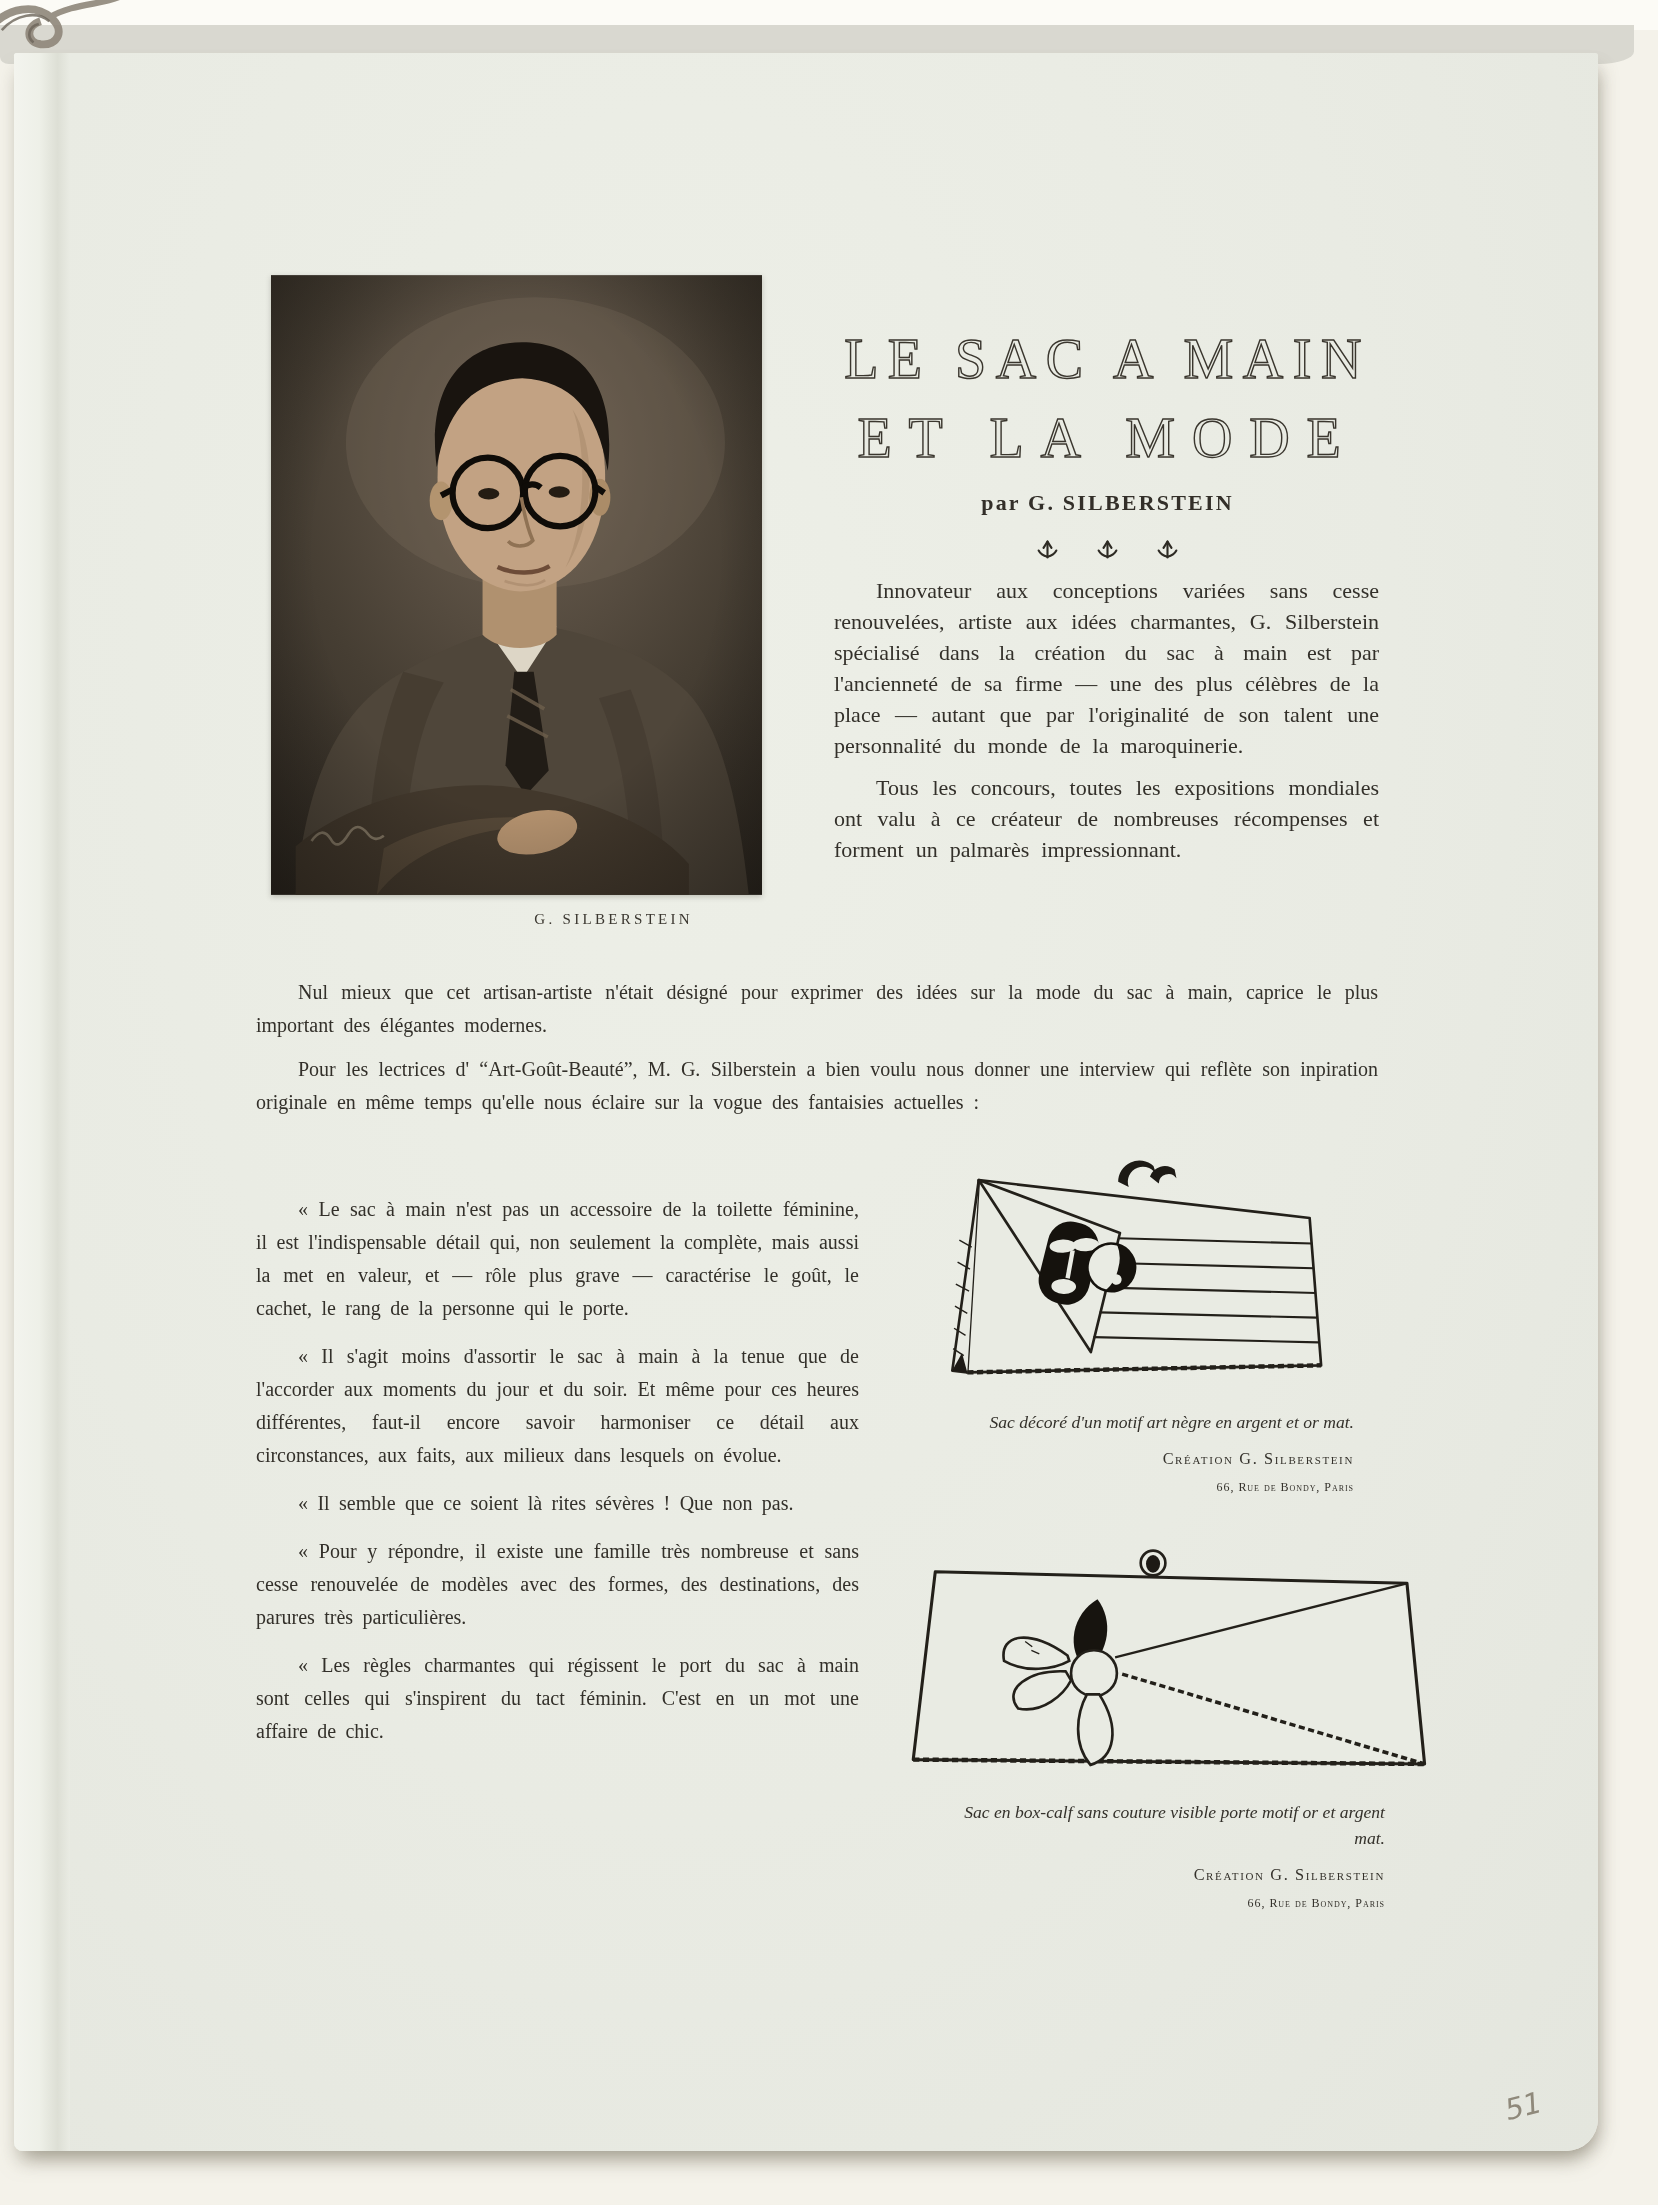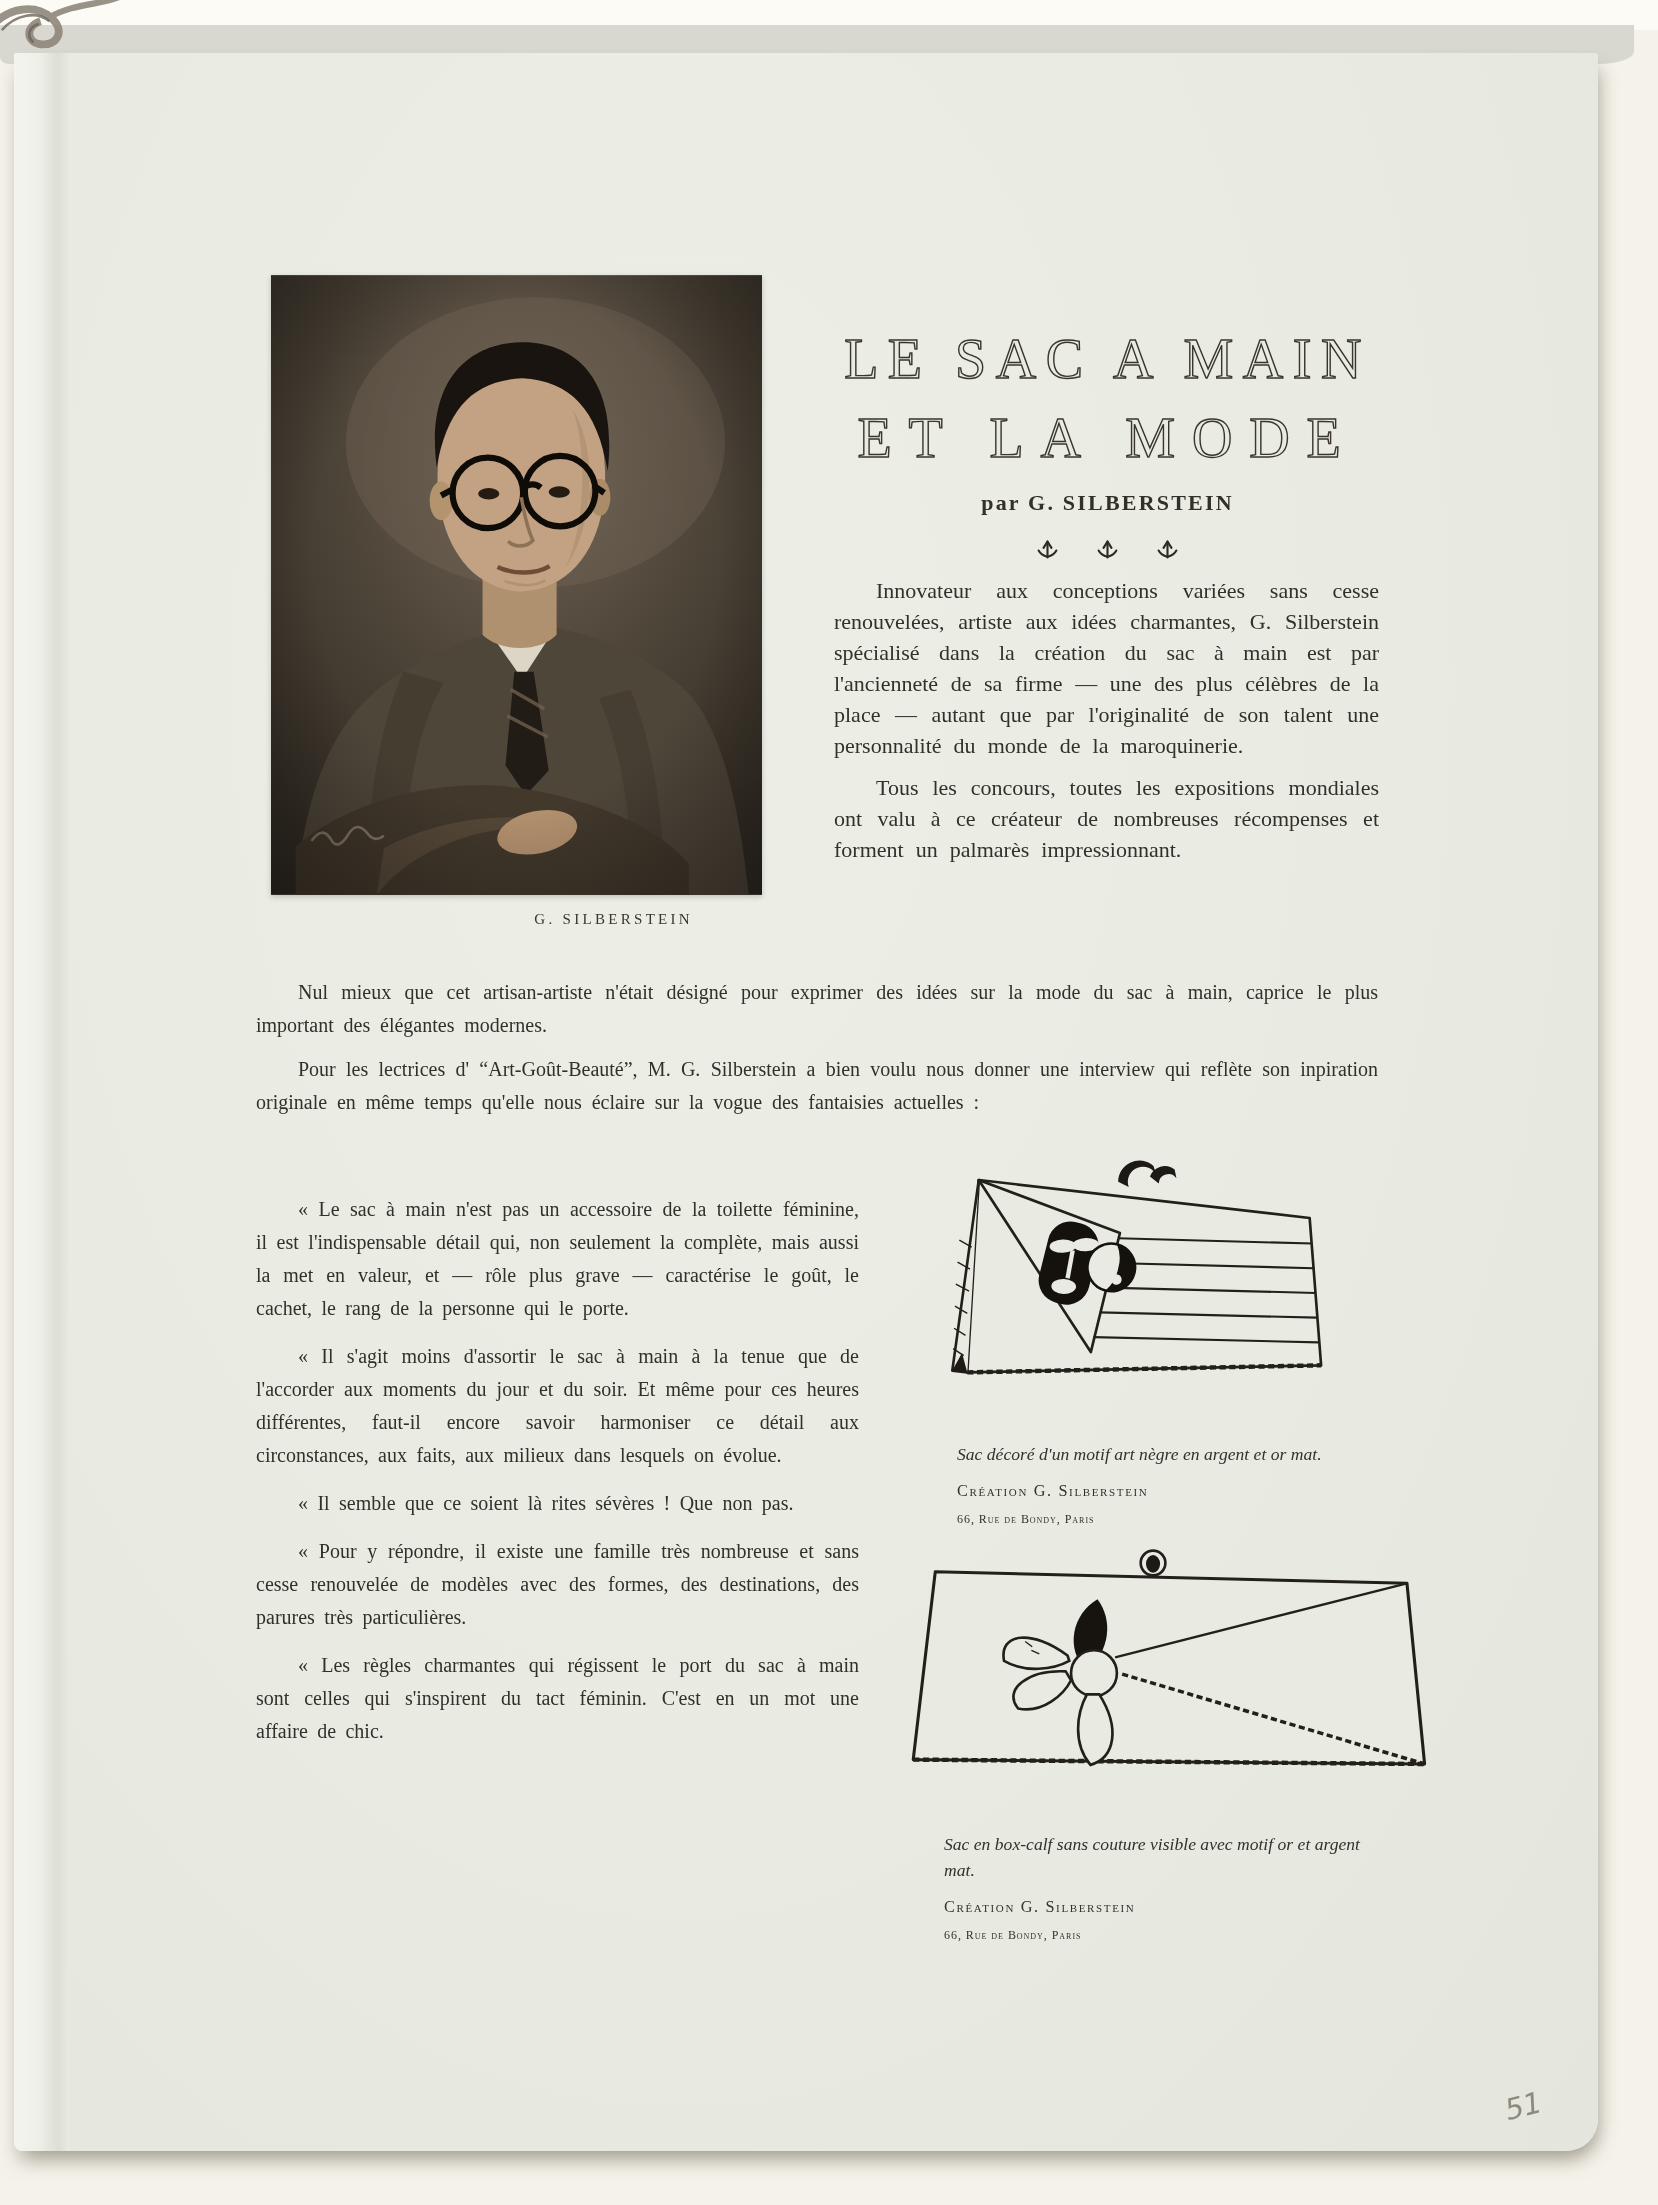--- a/index.html
+++ b/index.html
@@ -41,21 +41,21 @@
   .bodytext p{margin:0 0 10.6px 0;text-indent:42px;text-align:justify;}
   .col-right{left:820px;top:522px;width:545px;font-size:22px;line-height:31px;word-spacing:.30em;}
   .lead{left:242px;top:923px;width:1122px;font-size:20px;line-height:33px;word-spacing:.24em;}
   .col-left{left:242px;top:1140px;width:603px;font-size:20px;line-height:33px;word-spacing:.22em;}
   .col-left p{margin-bottom:15px;}
 
   
   .figure{pointer-events:none;}
   .fig1{left:903px;top:1081px;}
   .fig2{left:886px;top:1495px;}
-  .fig-caption{font-style:italic;font-size:17.6px;line-height:25.6px;text-align:left;color:#34312b;margin-top:32px;}
+  .fig-caption{font-style:italic;font-size:17.6px;line-height:25.6px;text-align:right;color:#34312b;}
   .cap1{left:943px;top:1357px;width:397px;}
   .cap2{left:930px;top:1747px;width:441px;}
   .fig-credit{margin-top:10.6px;font-size:16.3px;letter-spacing:.10em;font-style:normal;}
   .fig-address{margin-top:3.5px;font-size:12px;letter-spacing:.08em;font-style:normal;}
 
   
   .folio{left:1505px;top:2089px;font-family:"DejaVu Sans",sans-serif;font-style:italic;
          font-size:29px;color:#8f897b;transform:rotate(-14deg);}
 </style>
 </head>
@@ -242,21 +242,21 @@
           <path d="M188 140 C146 138 116 160 134 182 C162 188 186 166 194 150 Z" fill="#e9ebe3" stroke="#23201a" stroke-width="3"></path>
           <path d="M150 112 l-8 -6 M158 120 l-9 -4" stroke="#23201a" stroke-width="1.6"></path>
           <path d="M224 58 C196 74 186 114 212 140 C238 116 242 82 224 58 Z" fill="#17140f"></path>
           <circle cx="220" cy="142" r="26" fill="#e9ebe3" stroke="#23201a" stroke-width="3"></circle>
           <path d="M226 166 C250 204 244 238 216 246 C196 222 200 188 212 166 Z" fill="#e9ebe3" stroke="#23201a" stroke-width="3"></path>
         </g>
       </svg>
     </div>
 
     <figcaption class="abs fig-caption cap2">
-      <div>Sac en box-calf sans couture visible avec motif or et argent mat.</div>
+      <div>Sac en box-calf sans couture visible porte motif or et argent mat.</div>
       <div class="fig-credit" style="font-variant:small-caps">Création G. Silberstein</div>
       <div class="fig-address" style="font-variant:small-caps">66, Rue de Bondy, Paris</div>
     </figcaption>
 
   </div>
 
   <div class="abs folio">51</div>
 
 </div>
 

